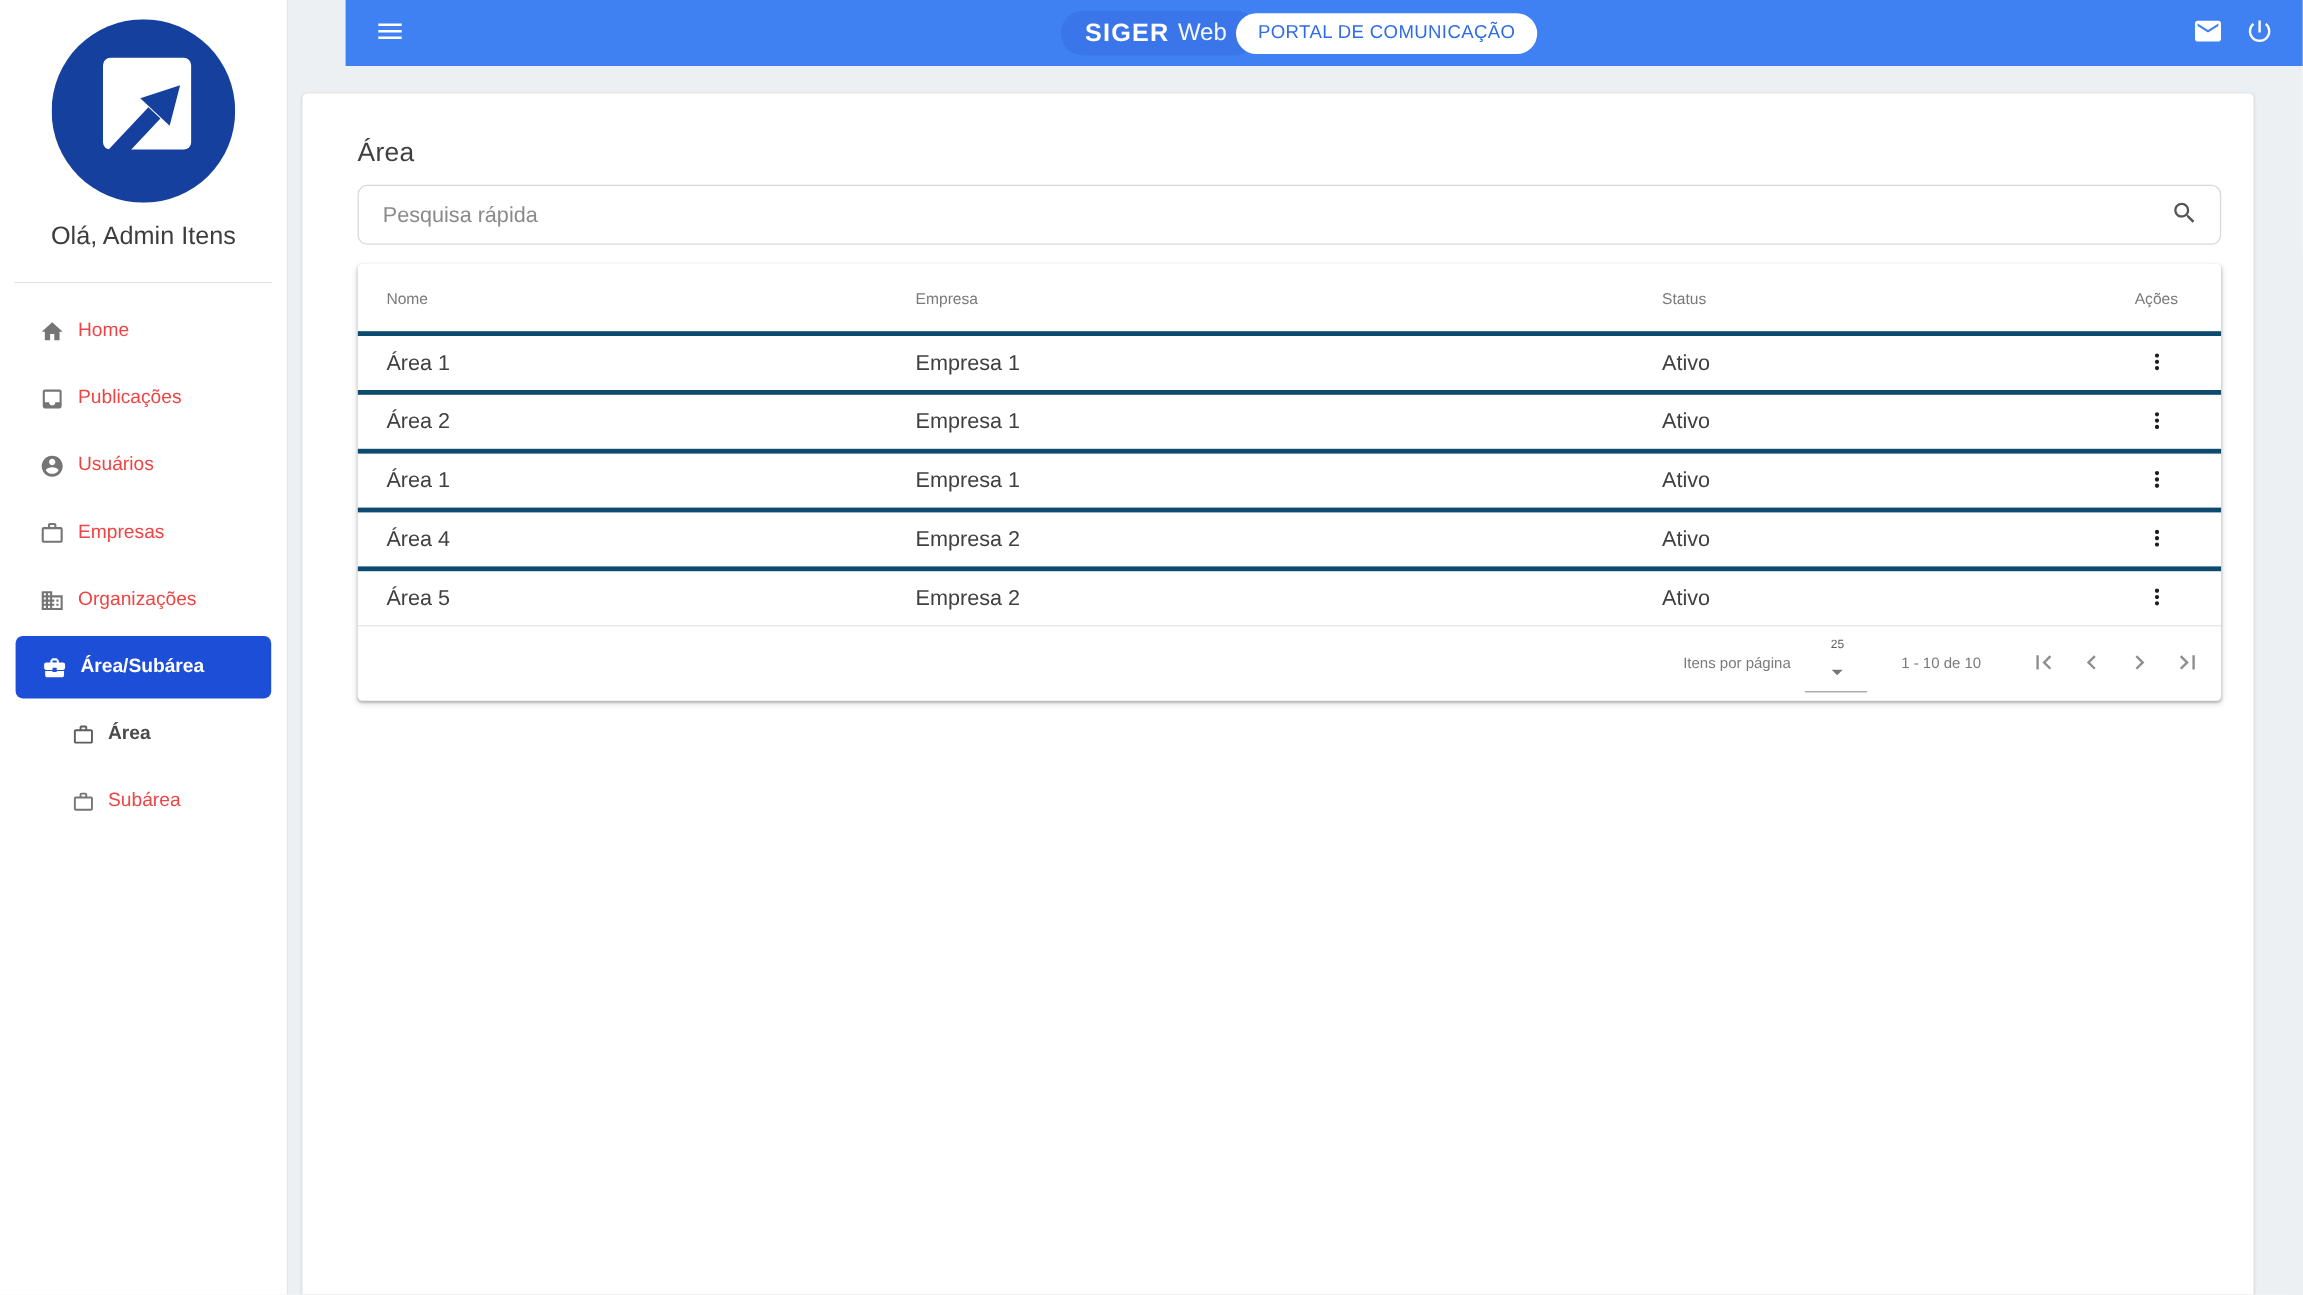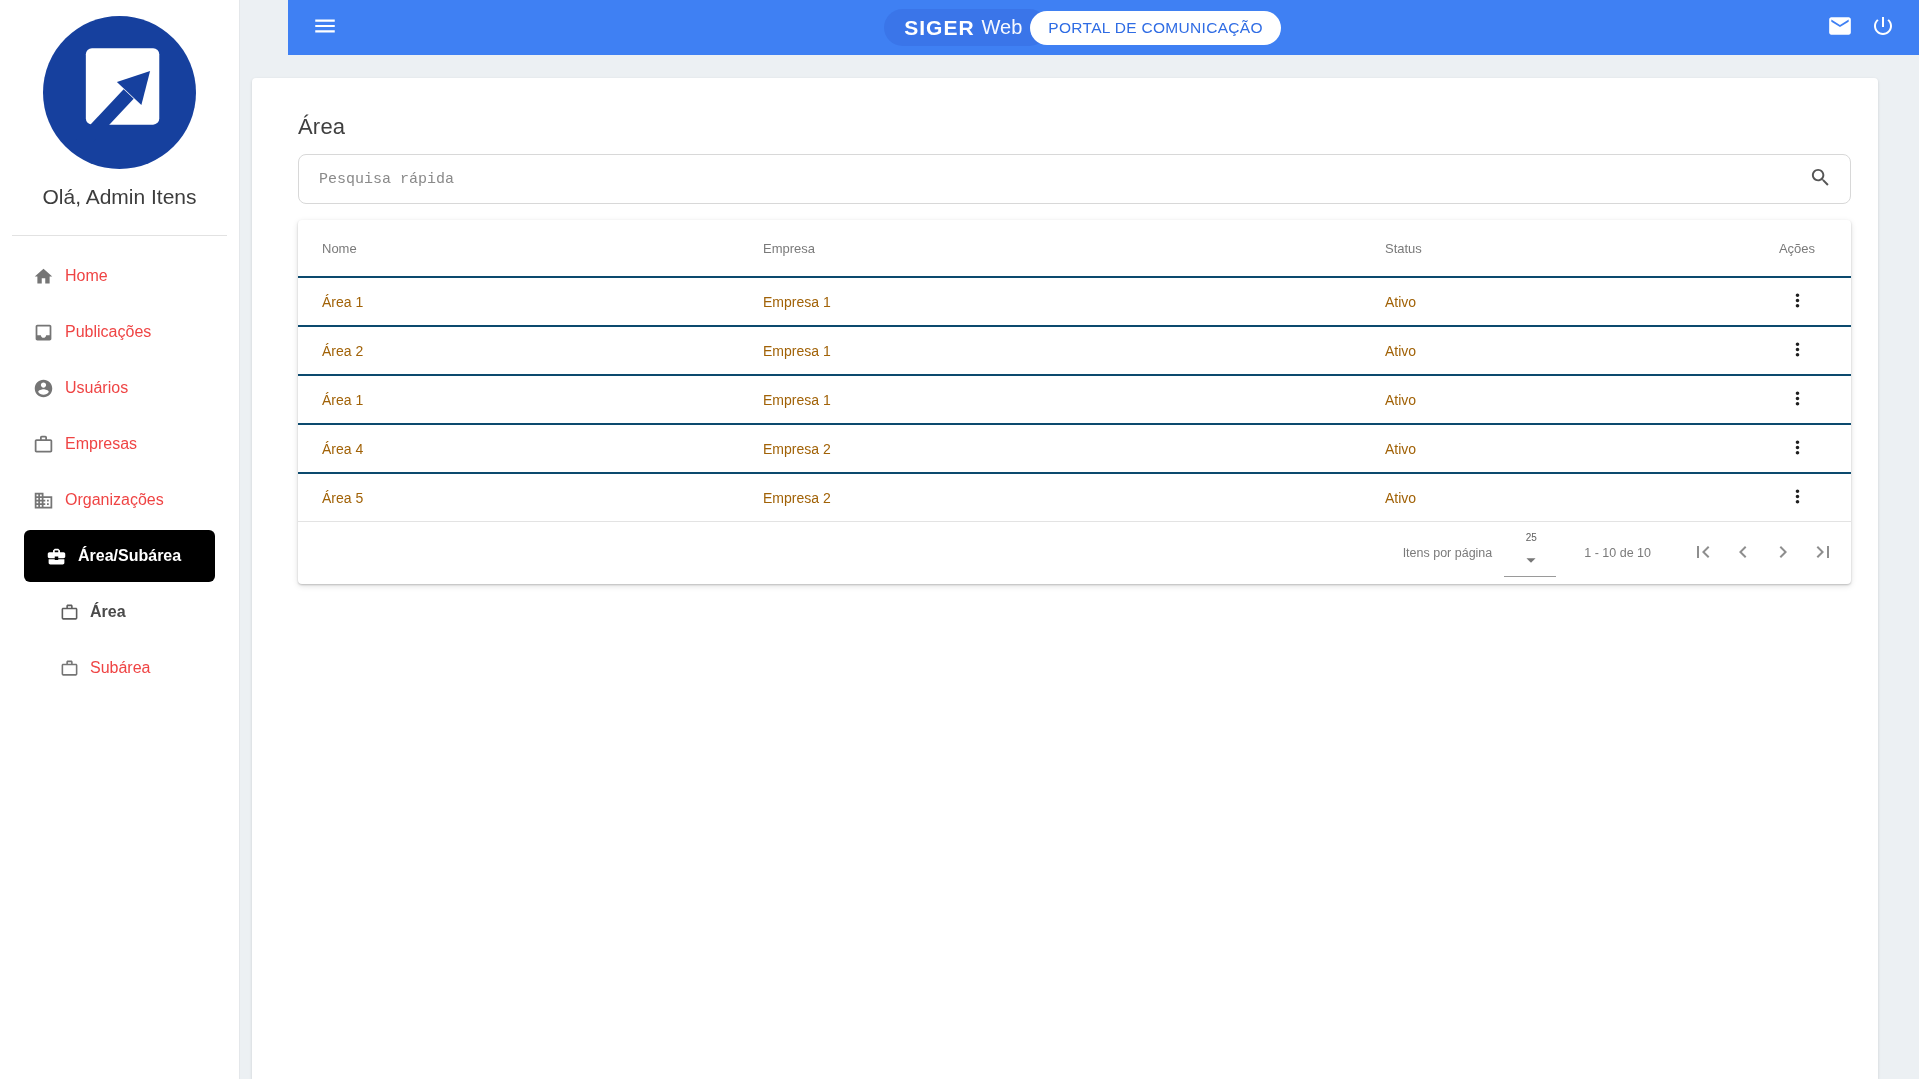--- a/index.html
+++ b/index.html
@@ -16,22 +16,22 @@
   .avatar-wrap { display:flex; justify-content:center; padding-top:16px; }
   .greeting { text-align:center; font-size:21px; color:#3D3D3D; margin-top:16px; }
   .side-divider { height:1px; background:#E2E2E2; margin:26px 12px 0 12px; }
   .nav { padding-top:12px; }
   .nav-item {
     height:56px; display:flex; align-items:center; padding-left:33px;
     color:#ef4444; font-size:16px; cursor:pointer; white-space:nowrap;
   }
   .nav-icon { width:21px; height:21px; margin-right:11px; color:#757575; display:flex; flex:none; }
   .nav-item.active {
-    height:52px; margin:2px 24px; padding-left:22px; border-radius:6px;
-    background:#000000; color:#fff; font-weight:bold;
+    height:52px; margin:2px 13px; padding-left:22px; border-radius:6px;
+    background:#1d4ed8; color:#fff; font-weight:bold;
   }
   .nav-item.active .nav-icon { color:#fff; }
   .nav-item.sub { padding-left:60px; }
   .nav-item.sub .nav-icon { width:19px; height:19px; }
   .nav-item.current { color:#4A4A4A; font-weight:bold; }
   .nav-item.current .nav-icon { color:#5D5D5D; }
   
   .appbar {
     position:absolute; left:240px; right:0; top:0; height:55px;
     background:#3F80F3; display:flex; align-items:center; padding:0 24px;margin-left:48px;
@@ -55,30 +55,30 @@
   .panel {
     position:absolute; left:252px; top:78px; right:41px; bottom:0;
     background:#fff; border-radius:4px 4px 0 0; box-shadow:0 1px 3px rgba(0,0,0,.14);
     padding:36px 27px 0 46px;
   }
   .page-title { margin:0; font-size:22px; font-weight:400; color:#3F3F3F; letter-spacing:.2px; }
   .search-box {
     margin-top:14px; height:50px; border:1px solid #D8D8D8; border-radius:8px;
     display:flex; align-items:center; padding:0 18px; background:#fff;
   }
-  .search-box input { flex:1; border:none; outline:none; font-size:15px; color:#14532d; font-family:Liberation Mono, monospace; background:transparent; }
+  .search-box input { flex:1; border:none; outline:none; font-size:18px; color:#14532d; font-family:Liberation Sans, sans-serif; background:transparent; }
   .search-box input::placeholder { color:#8A8A8A; }
   .search-icon-btn { background:none; border:none; color:#555; display:flex; cursor:pointer; padding:0; }
   .table-card {
     margin-top:16px; border-radius:4px; background:#fff; overflow:hidden;
     box-shadow:0 1px 2px rgba(0,0,0,.2), 0 2px 6px rgba(0,0,0,.12);
   }
   .grid-row { display:grid; grid-template-columns:441px 622px 1fr 60px; align-items:center; padding:0 24px; }
   .thead { height:56px; color:#7A7A7A; font-size:13px; }
-  .trow { height:49px; border-top:2px solid #0c4a6e; color:#a16207; font-size:14px; }
+  .trow { height:49px; border-top:4px solid #0c4a6e; color:#404040; font-size:18px; }
   .col-actions { display:flex; justify-content:center; }
   .dots-btn { background:none; border:none; color:#1F1F1F; cursor:pointer; display:flex; padding:4px; }
   .paginator {
     height:63px; border-top:1px solid #E3E3E3; display:flex; align-items:center;
     justify-content:flex-end; color:#7A7A7A; font-size:12.5px; padding-right:8px;
   }
   .page-size {
     display:flex; align-items:center; justify-content:space-between; gap:6px;
     border-bottom:1px solid #9A9A9A; padding:2px 2px 5px 4px; margin:0 28px 0 12px;
     min-width:52px; color:#5E5E5E; font-size:10px; cursor:pointer;flex-direction:column;

